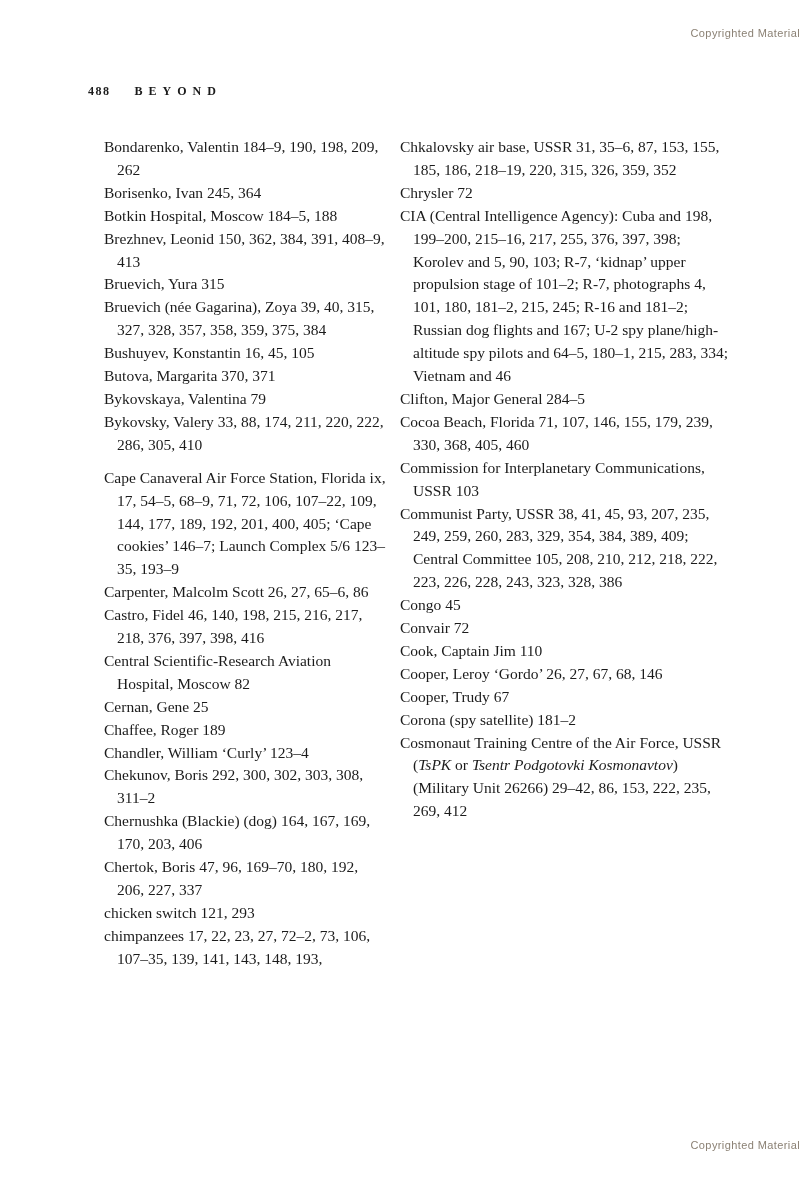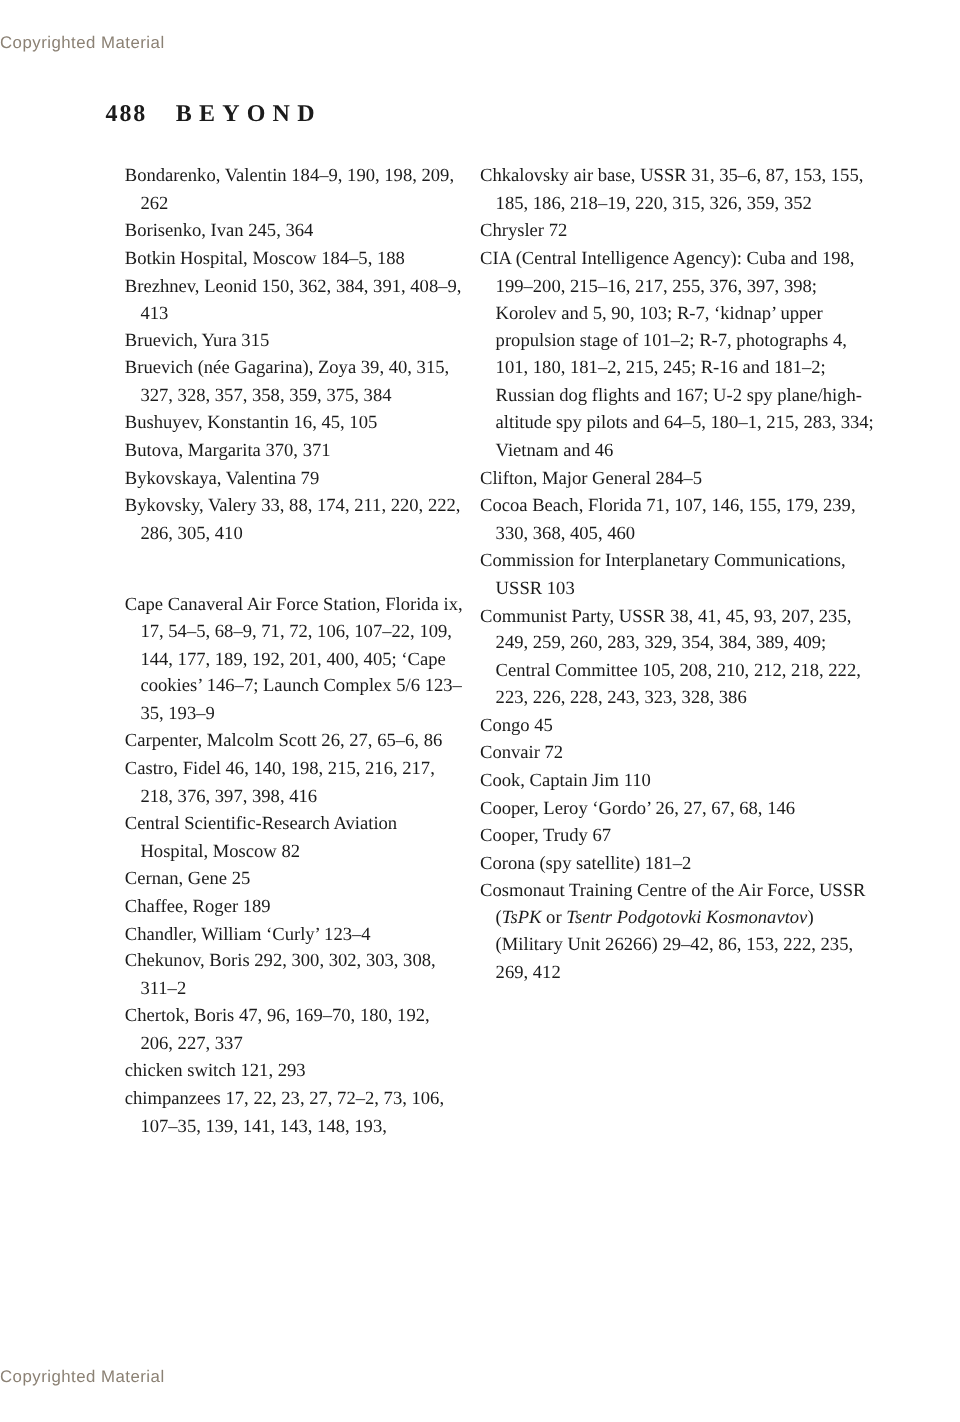--- a/index.html
+++ b/index.html
@@ -14,34 +14,34 @@
     margin: 0 auto;
     background: #ffffff;
     font-family: "Liberation Serif", "DejaVu Serif", serif;
     color: #1b1b1b;
     overflow: hidden;
   }
   .copyright {
     position: absolute;
     left: 0;
     width: 100%;
-    text-align: left;
+    text-align: right;
     font-family: "Liberation Sans", sans-serif;
-    font-size: 14px;
+    font-size: 11px;
     color: #8b8174;
     letter-spacing: 0.4px;
   }
   .copyright.top { top: 27px; }
   .copyright.bottom { top: 1139px; }
   .header {
     position: absolute;
     top: 84px;
     left: 88px;
     font-weight: bold;
-    font-size: 20px;
+    font-size: 12px;
   }
   .pagenum { letter-spacing: 1.5px; }
   .booktitle {
     margin-left: 24px;
     letter-spacing: 6px;
   }
   .columns {
     position: absolute;
     top: 136px;
     left: 104px;
@@ -52,21 +52,21 @@
   .col {
     font-size: 15.5px;
     line-height: 22.9px;
   }
   .col.left  { width: 282px; }
   .col.right { width: 332px; }
   .entry {
     text-indent: -13px;
     padding-left: 13px;
   }
-  .entry.gap  { margin-top: 36px; }
+  .entry.gap  { margin-top: 10px; }
   .entry.cont { text-indent: 0; }
   .entry i { font-style: italic; }
 </style>
 </head>
 <body>
 
 <div class="page">
 
   <div class="copyright top">Copyrighted Material</div>
 
@@ -87,20 +87,21 @@
         <div class="entry"><span>Bykovskaya, Valentina 79</span></div>
         <div class="entry"><span>Bykovsky, Valery 33, 88, 174, 211, 220, 222, 286, 305, 410</span></div>
         <div class="entry gap"><span>Cape Canaveral Air Force Station, Florida ix, 17, 54–5, 68–9, 71, 72, 106, 107–22, 109, 144, 177, 189, 192, 201, 400, 405; ‘Cape cookies’ 146–7; Launch Complex 5/6 123–35, 193–9</span></div>
         <div class="entry"><span>Carpenter, Malcolm Scott 26, 27, 65–6, 86</span></div>
         <div class="entry"><span>Castro, Fidel 46, 140, 198, 215, 216, 217, 218, 376, 397, 398, 416</span></div>
         <div class="entry"><span>Central Scientific-Research Aviation Hospital, Moscow 82</span></div>
         <div class="entry"><span>Cernan, Gene 25</span></div>
         <div class="entry"><span>Chaffee, Roger 189</span></div>
         <div class="entry"><span>Chandler, William ‘Curly’ 123–4</span></div>
         <div class="entry"><span>Chekunov, Boris 292, 300, 302, 303, 308, 311–2</span></div>
+        <div class="entry"><span>Chernushka (Blackie) (dog) 164, 167, 169, 170, 203, 406</span></div>
         <div class="entry"><span>Chertok, Boris 47, 96, 169–70, 180, 192, 206, 227, 337</span></div>
         <div class="entry"><span>chicken switch 121, 293</span></div>
         <div class="entry"><span>chimpanzees 17, 22, 23, 27, 72–2, 73, 106, 107–35, 139, 141, 143, 148, 193,</span></div>
       </div>
     <div class="col right" id="col-right">
         <div class="entry"><span>Chkalovsky air base, USSR 31, 35–6, 87, 153, 155, 185, 186, 218–19, 220, 315, 326, 359, 352</span></div>
         <div class="entry"><span>Chrysler 72</span></div>
         <div class="entry"><span>CIA (Central Intelligence Agency): Cuba and 198, 199–200, 215–16, 217, 255, 376, 397, 398; Korolev and 5, 90, 103; R-7, ‘kidnap’ upper propulsion stage of 101–2; R-7, photographs 4, 101, 180, 181–2, 215, 245; R-16 and 181–2; Russian dog flights and 167; U-2 spy plane/high-altitude spy pilots and 64–5, 180–1, 215, 283, 334; Vietnam and 46</span></div>
         <div class="entry"><span>Clifton, Major General 284–5</span></div>
         <div class="entry"><span>Cocoa Beach, Florida 71, 107, 146, 155, 179, 239, 330, 368, 405, 460</span></div>

